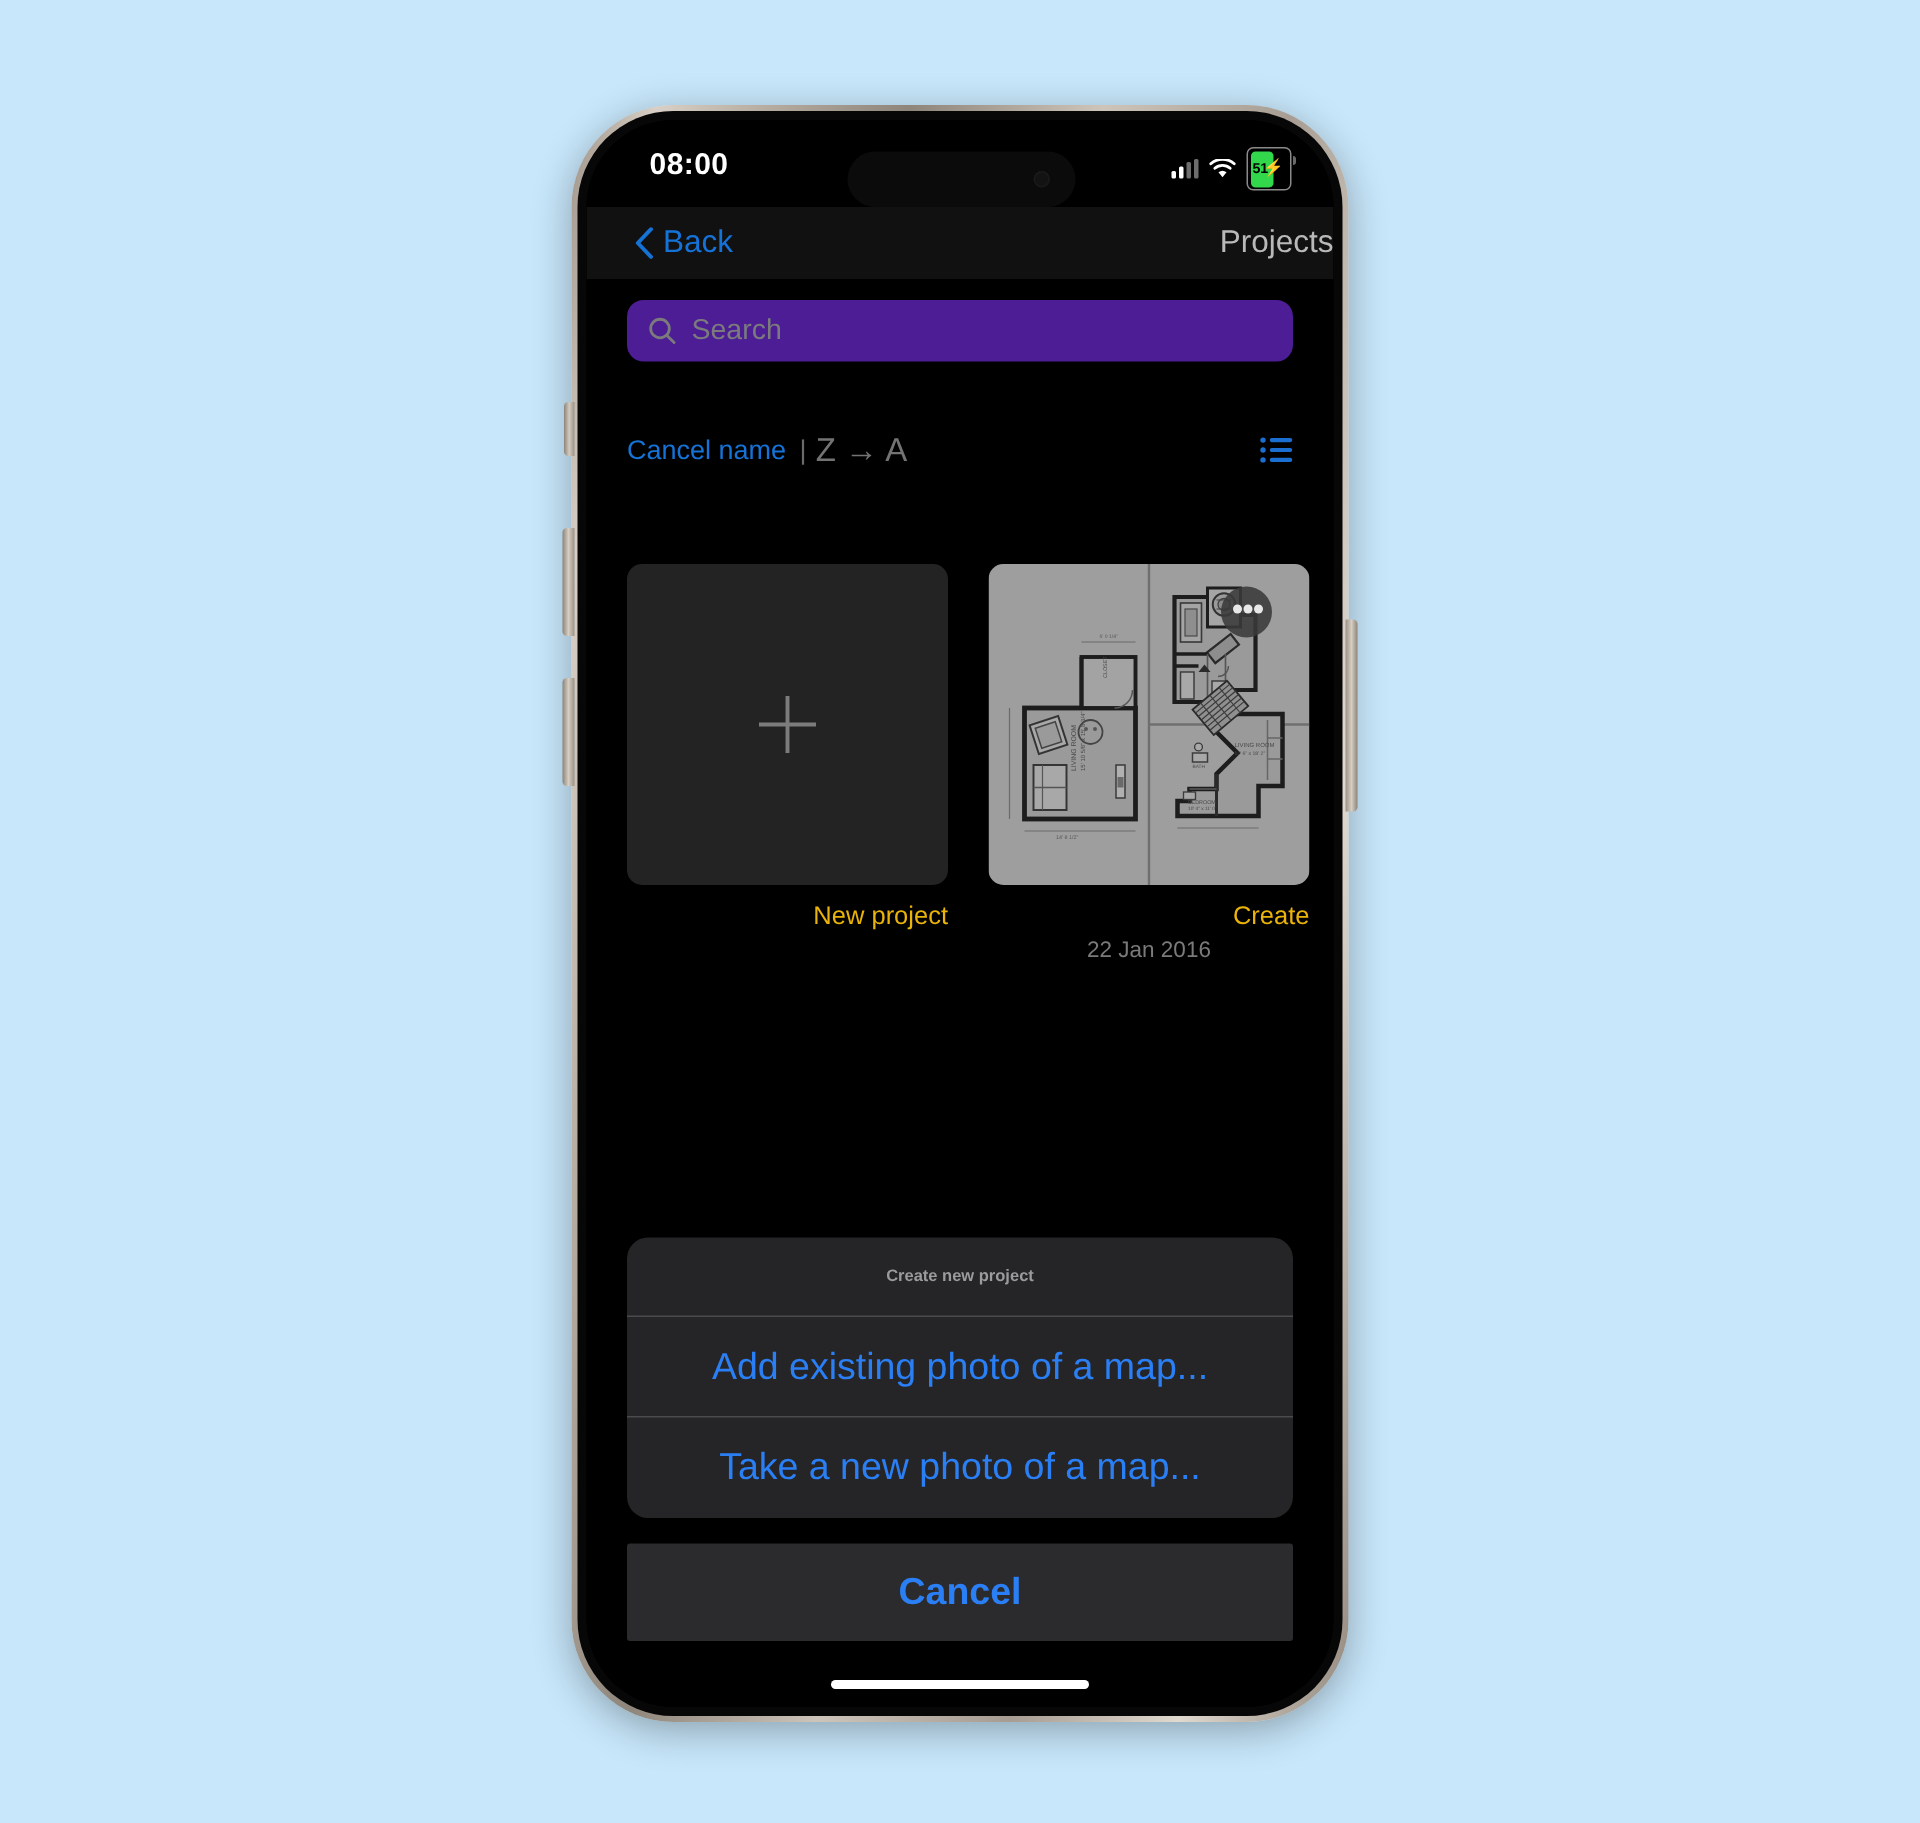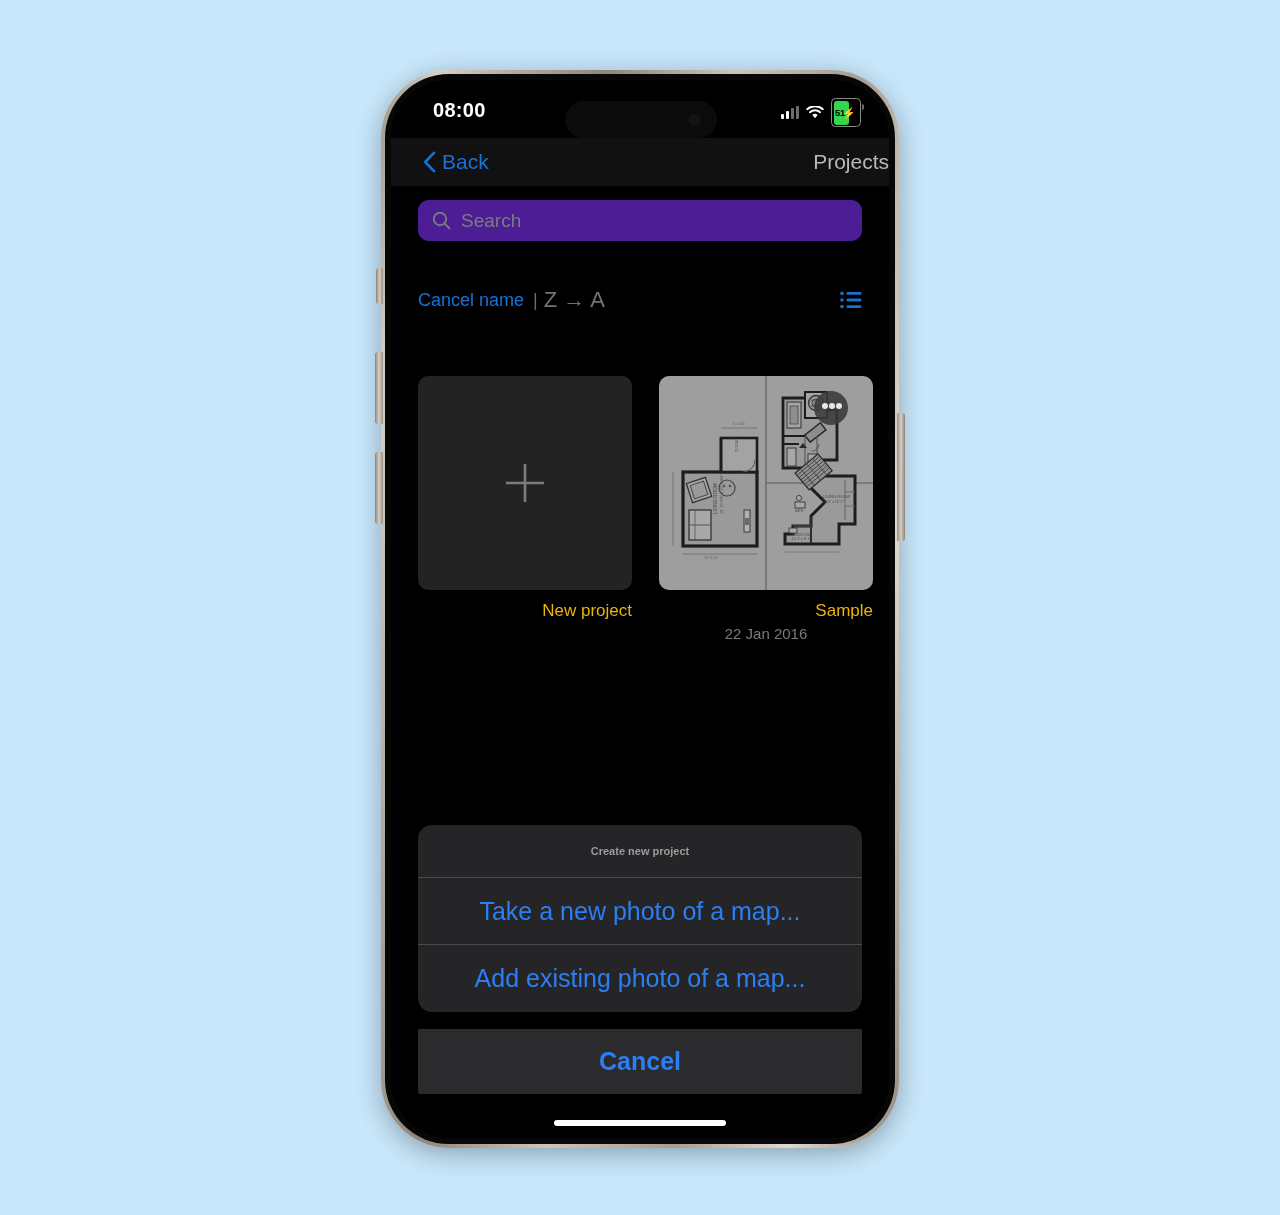--- a/index.html
+++ b/index.html
@@ -383,31 +383,31 @@
               <line x1="186" y1="130" x2="196" y2="130" stroke="#666" stroke-width="0.9"></line>
               <text x="164" y="122" fill="#4a4a4a" font-size="4" font-family="Liberation Sans, sans-serif">LIVING ROOM</text>
               <text x="164" y="127" fill="#4a4a4a" font-size="3.4" font-family="Liberation Sans, sans-serif">12' 6" x 18' 2"</text>
               <text x="133" y="160" fill="#4a4a4a" font-size="3.6" font-family="Liberation Sans, sans-serif">BEDROOM</text>
               <text x="133" y="164" fill="#4a4a4a" font-size="3.2" font-family="Liberation Sans, sans-serif">10' 4" x 11' 0"</text>
               <text x="136" y="136" fill="#4a4a4a" font-size="3.2" font-family="Liberation Sans, sans-serif">BATH</text>
               <line x1="126" y1="176" x2="180" y2="176" stroke="#6a6a6a" stroke-width="0.7"></line>
             </g>
           </svg>
         </div>
-        <div class="tile-caption">Sample</div>
+        <div class="tile-caption">Create</div>
         <div class="tile-date">22 Jan 2016</div>
       </div>
 
     </div>
 
     <div id="action-sheet">
       <div id="sheet-title-row">
         <span id="sheet-title">Create new project</span>
       </div>
+      <div class="sheet-action">Add existing photo of a map...</div>
       <div class="sheet-action">Take a new photo of a map...</div>
-      <div class="sheet-action">Add existing photo of a map...</div>
     </div>
 
     <div id="cancel-button">Cancel</div>
 
     <div id="home-indicator"></div>
   </div>
 </div>
 
 </body></html>

